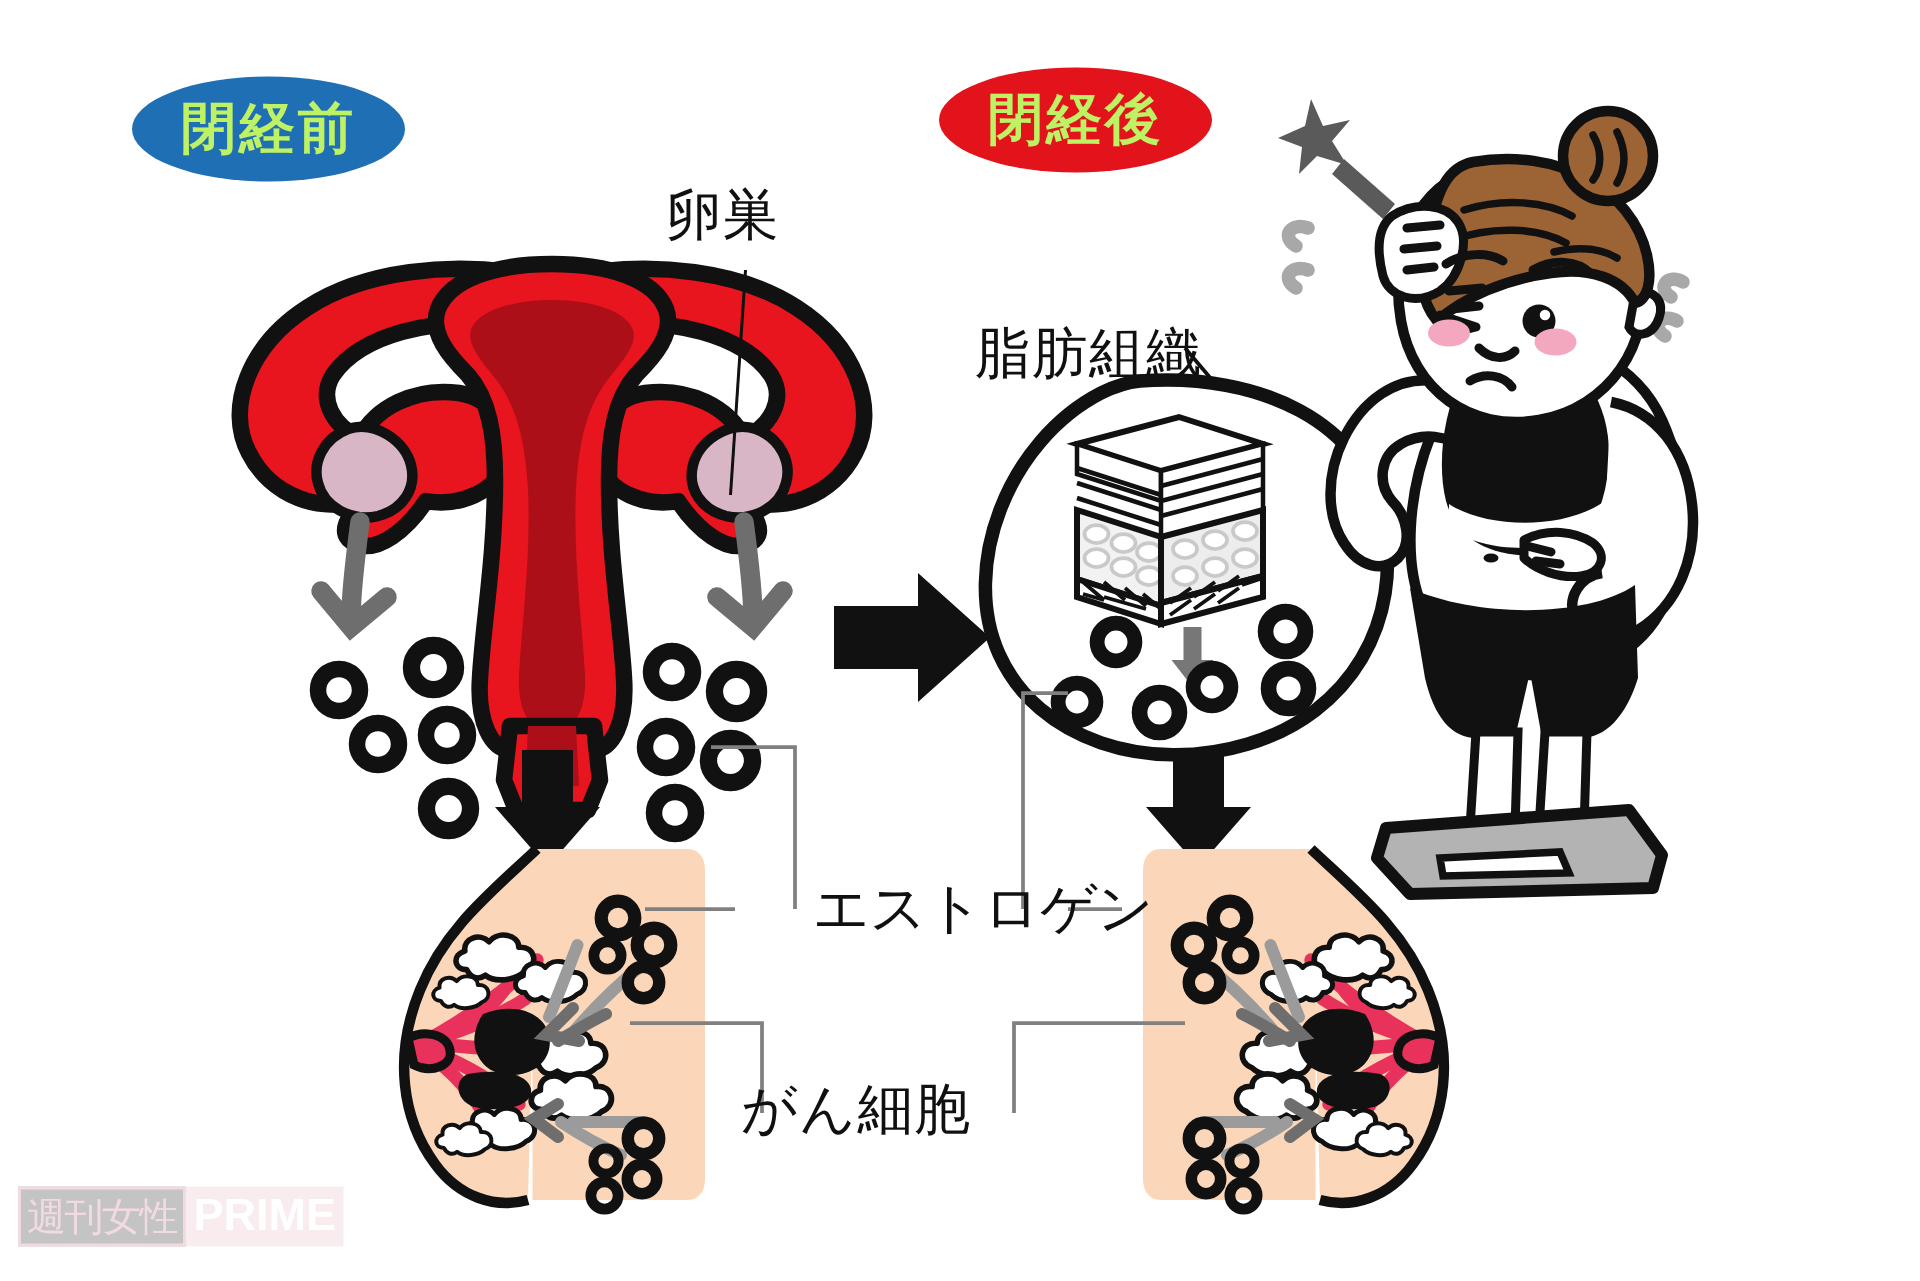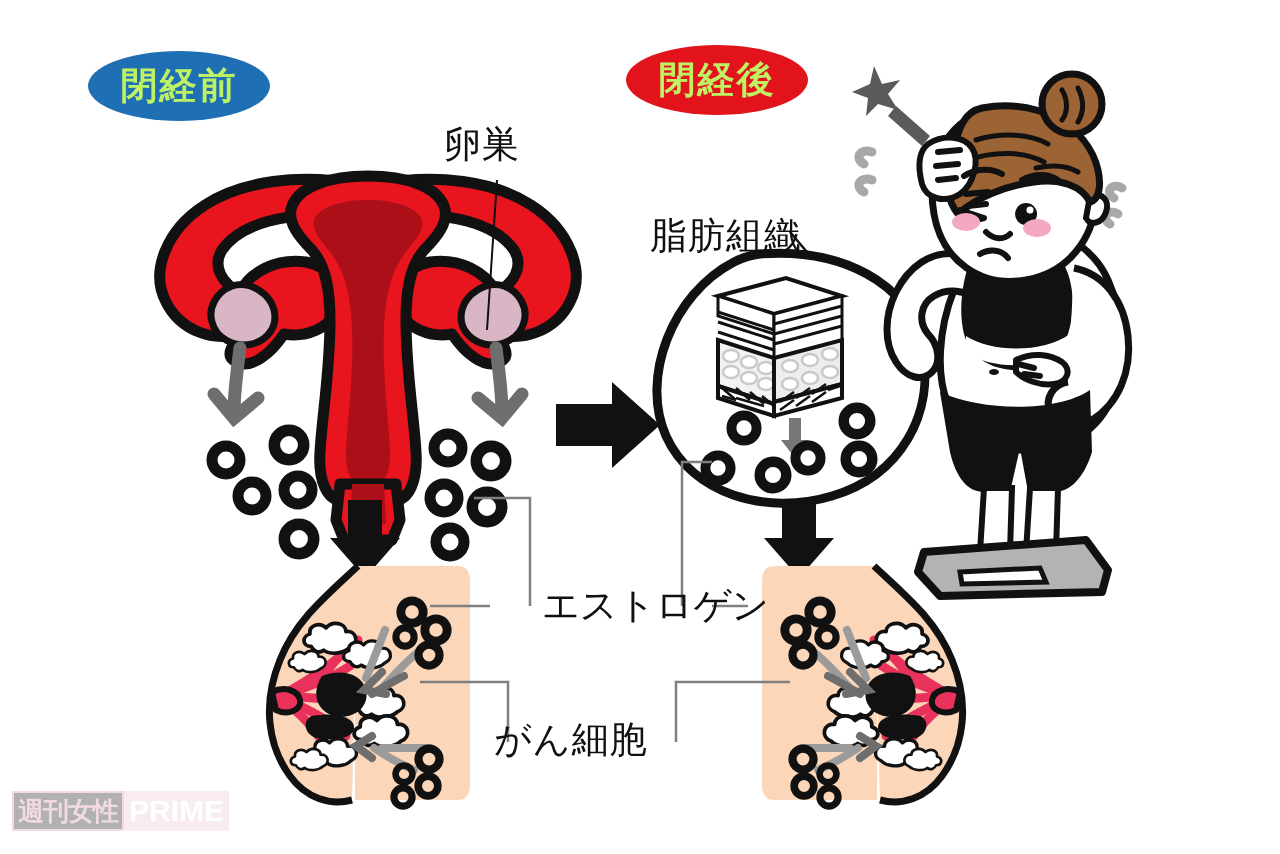--- a/index.html
+++ b/index.html
@@ -34,22 +34,22 @@
   #label-fat{left:650px;top:188px;margin-top:29px;}
   #label-estrogen{left:494px;top:587px;letter-spacing:0px;margin-left:48px;}
   #label-cancer{left:494px;top:721px;}
 
   
   #watermark{
     position:absolute;left:12px;top:791px;height:40px;
     display:flex;align-items:stretch;opacity:.30;
   }
   #wm-jp{
-    background:#000000;border:2px solid #d3899b;color:#d3899b;
-    font-size:26px;font-weight:700;letter-spacing:-1px;
+    background:#404040;border:2px solid #d3899b;color:#d3899b;
+    font-size:26px;font-weight:400;letter-spacing:-1px;
     display:flex;align-items:center;padding:0 4px;box-sizing:border-box;
   }
   #wm-en{
     background:#e9c3cd;color:#ffffff;font-size:30px;font-weight:700;
     letter-spacing:0px;display:flex;align-items:center;padding:0 5px;
     box-sizing:border-box;
   }
 </style>
 </head>
 <body>

